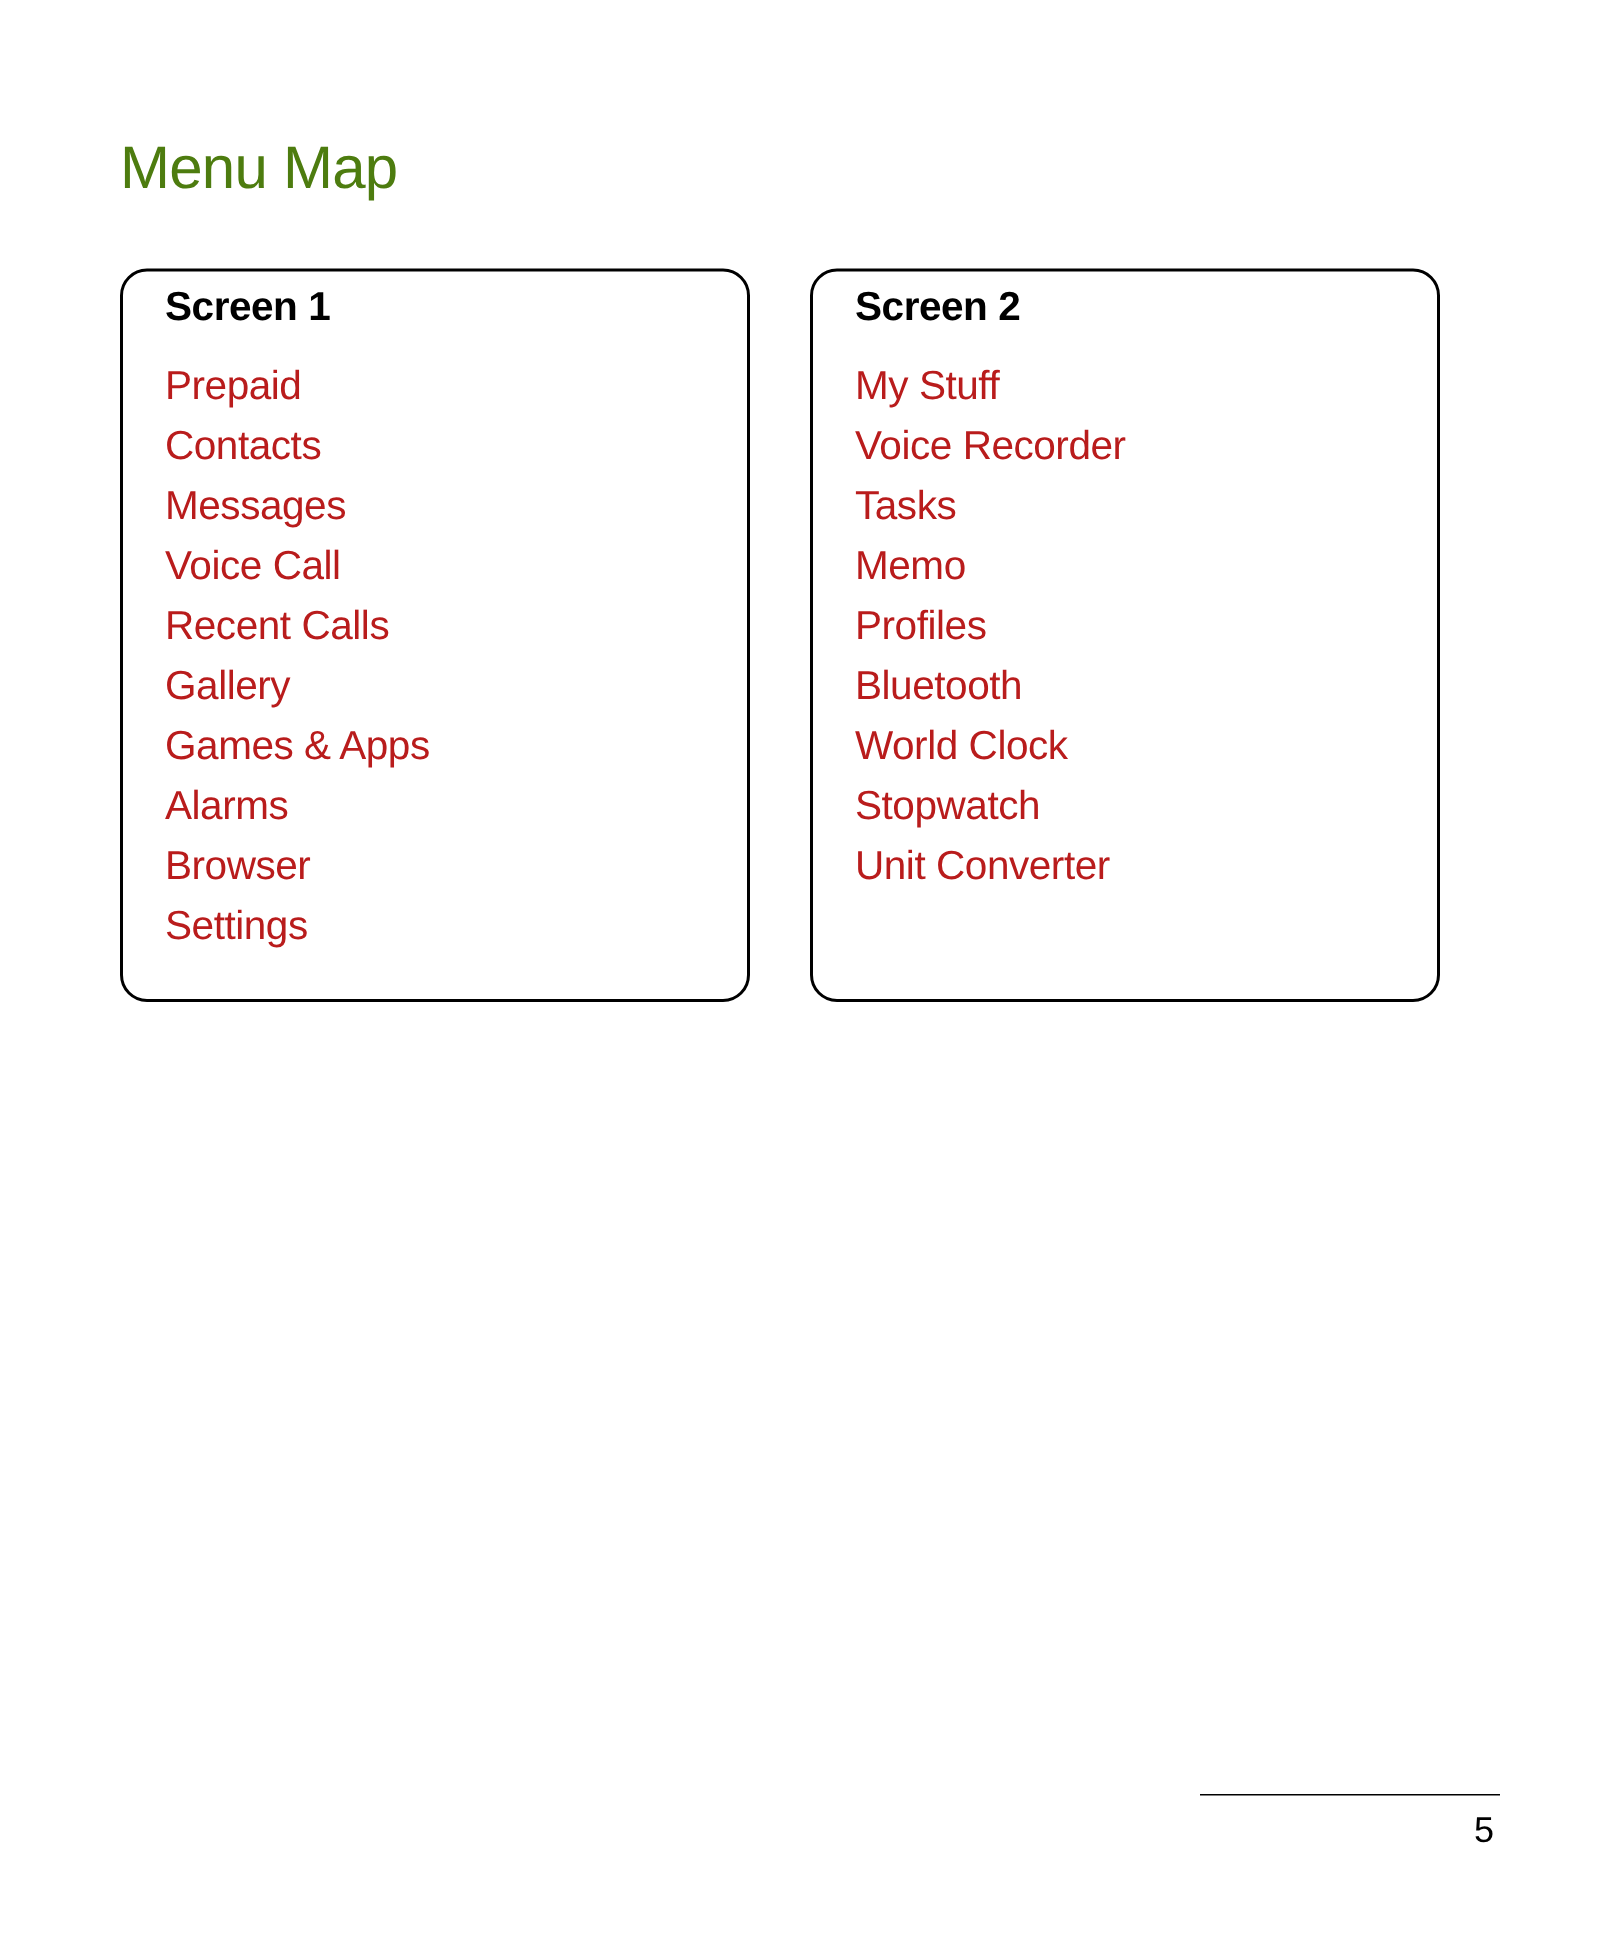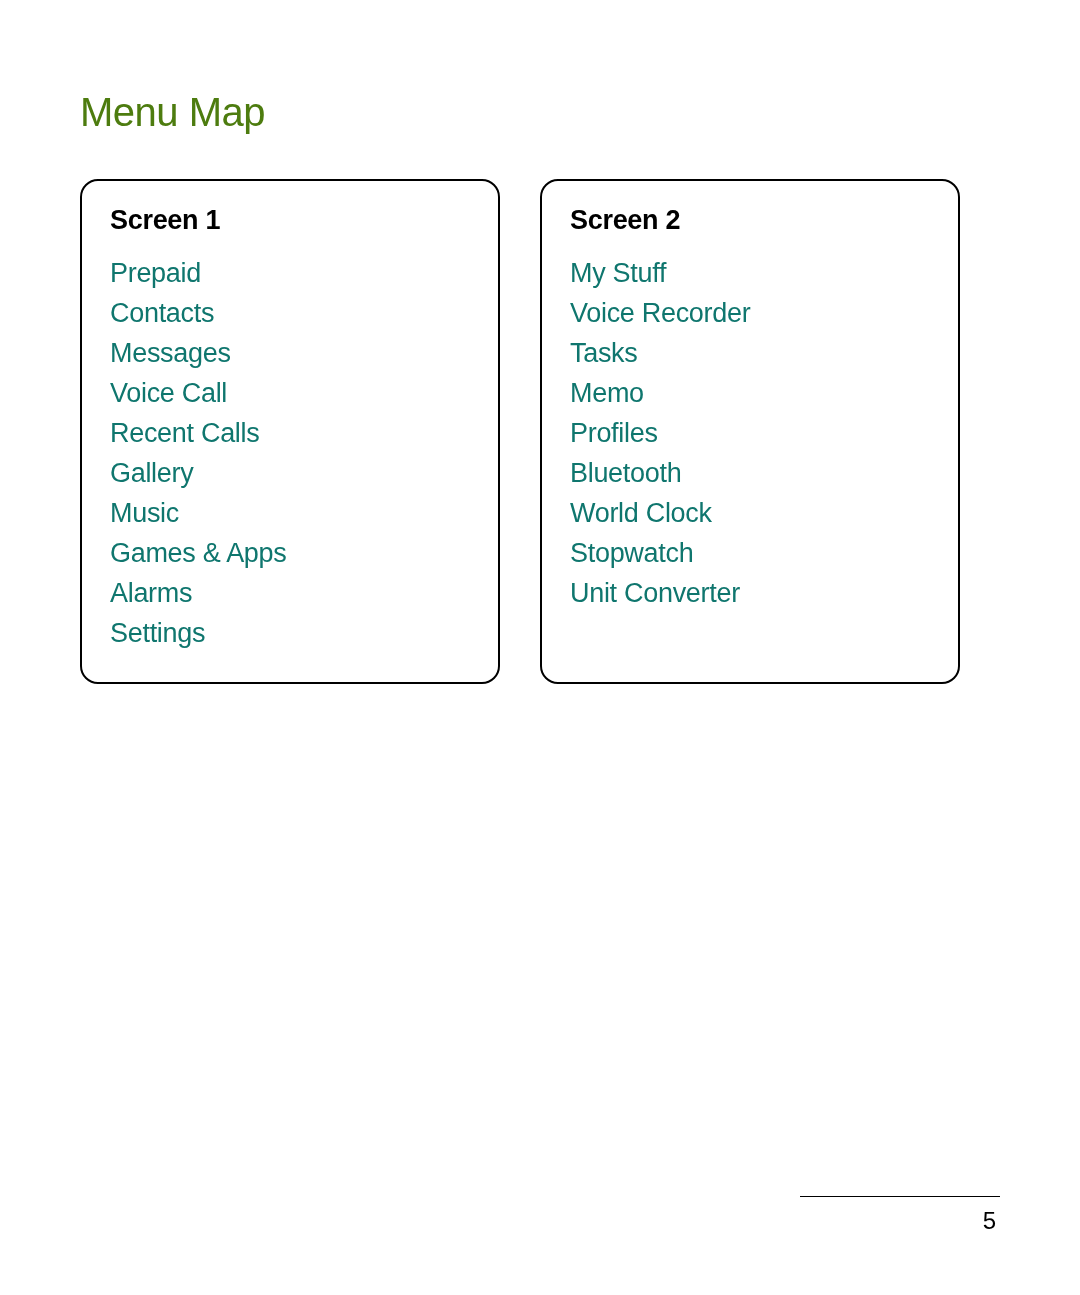--- a/index.html
+++ b/index.html
@@ -22,34 +22,34 @@
       margin-bottom: 44px;
       letter-spacing: -0.5px;
     }
     .columns {
       display: flex;
       gap: 40px;
     }
     .screen-box {
       border: 2px solid #000;
       border-radius: 18px;
-      padding: 24px 28px 28px 28px;
+      padding: 8px 28px 28px 28px;
       width: 420px;
     }
     .screen-title {
       font-size: 27px;
       font-weight: bold;
       color: #000;
       margin-bottom: 18px;
       letter-spacing: -0.3px;
     }
     .menu-item {
       font-size: 27px;
       font-weight: 400;
-      color: #0f766e;
+      color: #b91c1c;
       line-height: 1.48;
       letter-spacing: -0.3px;
     }
     .footer {
       position: absolute;
       bottom: 60px;
       right: 80px;
       width: 200px;
     }
     .footer-line {
@@ -71,23 +71,23 @@
 <div class="columns">
 
   <div class="screen-box">
     <div class="screen-title">Screen 1</div>
     <div class="menu-item">Prepaid</div>
     <div class="menu-item">Contacts</div>
     <div class="menu-item">Messages</div>
     <div class="menu-item">Voice Call</div>
     <div class="menu-item">Recent Calls</div>
     <div class="menu-item">Gallery</div>
-    <div class="menu-item">Music</div>
     <div class="menu-item">Games &amp; Apps</div>
     <div class="menu-item">Alarms</div>
+    <div class="menu-item">Browser</div>
     <div class="menu-item">Settings</div>
   </div>
 
   <div class="screen-box">
     <div class="screen-title">Screen 2</div>
     <div class="menu-item">My Stuff</div>
     <div class="menu-item">Voice Recorder</div>
     <div class="menu-item">Tasks</div>
     <div class="menu-item">Memo</div>
     <div class="menu-item">Profiles</div>

